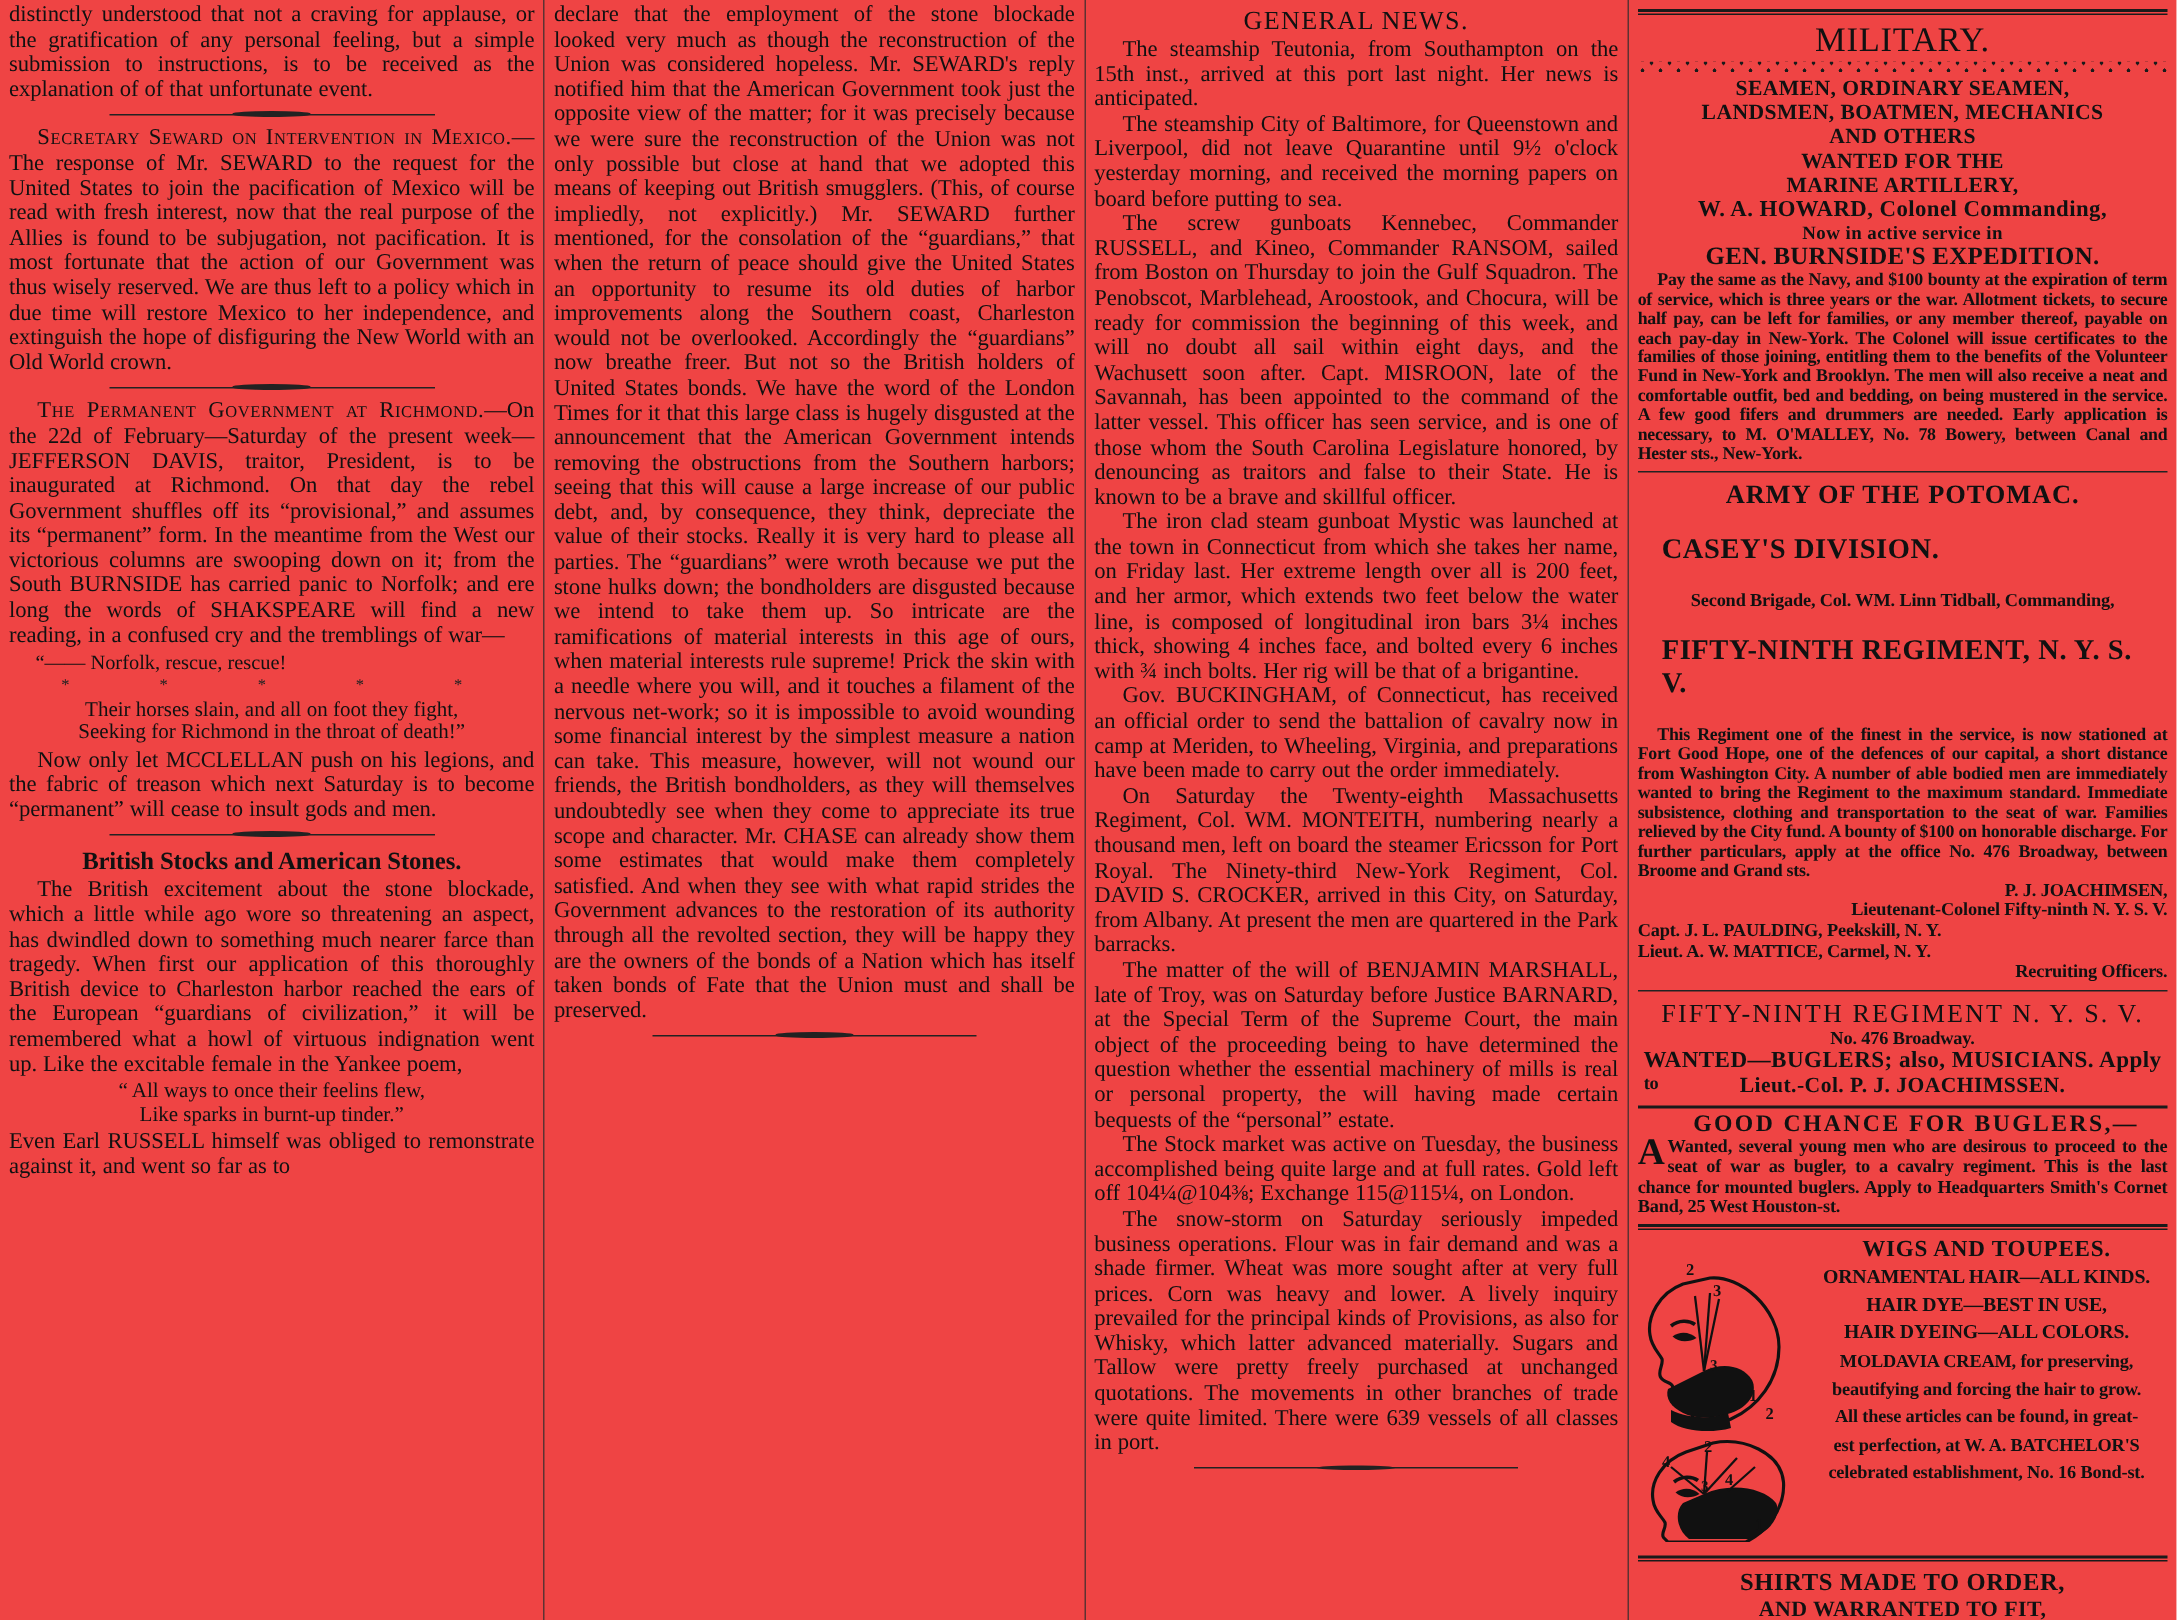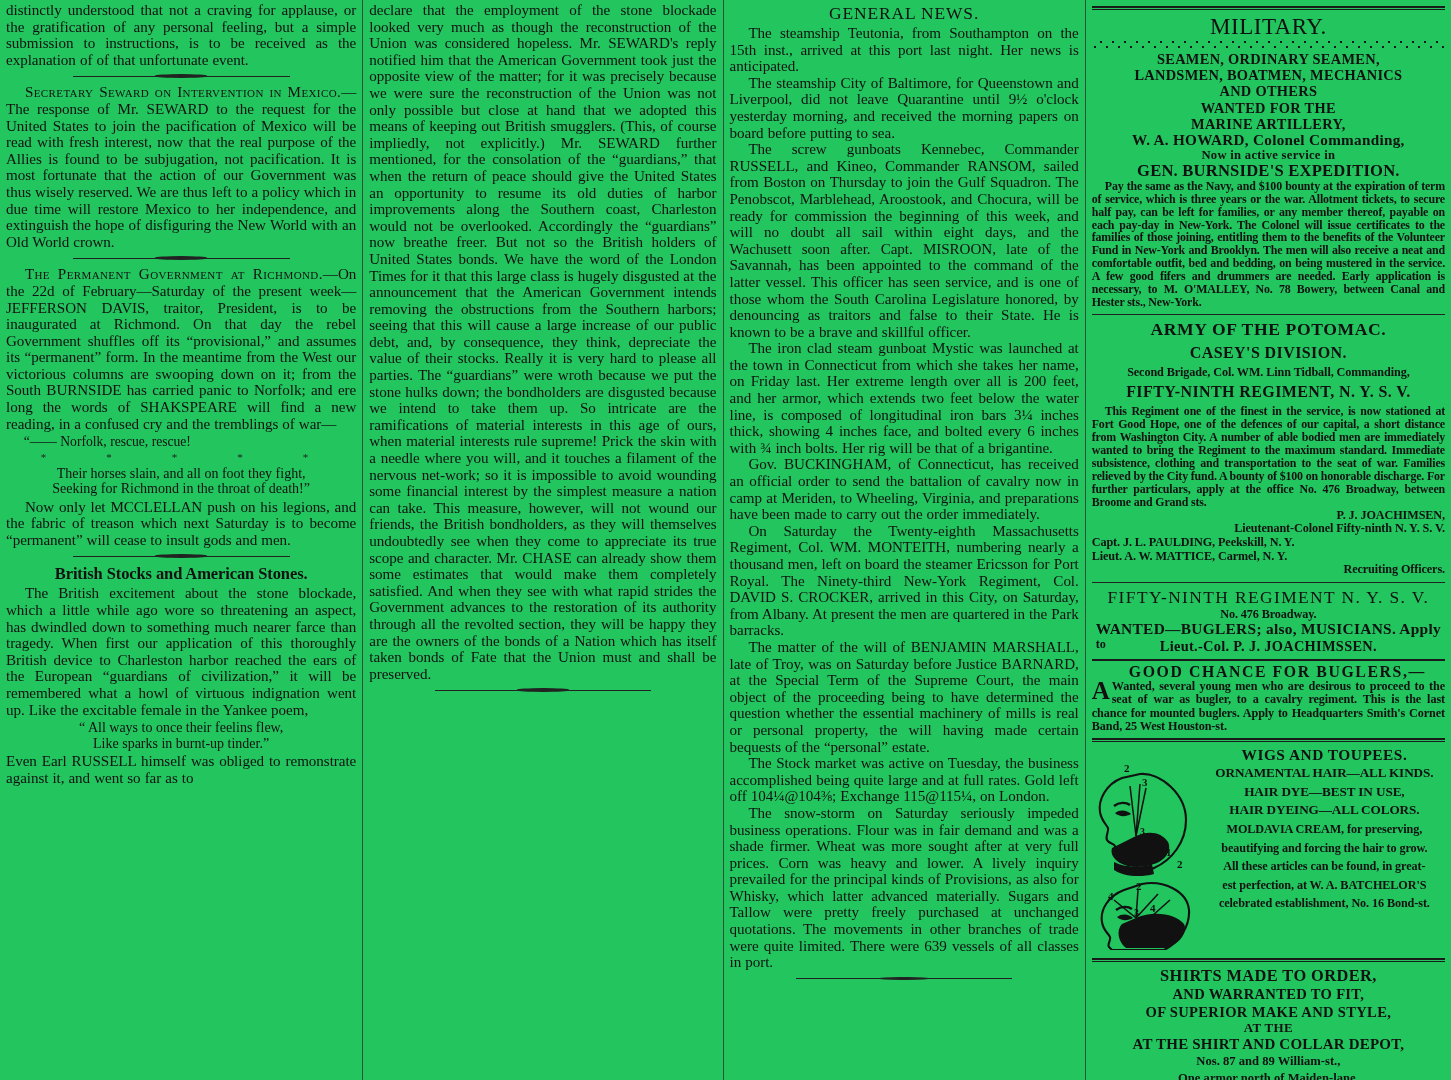--- a/index.html
+++ b/index.html
@@ -11,21 +11,21 @@
     width: 1451px; height: 1080px;
     font-family: "Liberation Serif", "DejaVu Serif", serif;
     color: #111;
     overflow: hidden;
     position: relative;
   }
   
   .page {
     position: absolute; inset: 0;
     display: flex;
-    background: #22c55e;
+    background: #ef4444;
   }
   .col {
     position: relative;
     height: 1080px;
     overflow: hidden;
     padding: 2px 6px 0 6px;
   }
   .col-1 { width: 363px; }
   .col-2 { width: 360px; }
   .col-3 { width: 362px; }
@@ -169,25 +169,24 @@
   .ad-center { text-align: center; }
 
   .ad-headline-xl {
     text-align: center;
     font-weight: bold;
     font-size: 17.6px;
     letter-spacing: .6px;
     margin: 1px 0 0 0;
   }
   .ad-headline-l {
-    text-align: center;
-    font-weight: bold;
-    font-size: 16px;
+    font-weight: bold;
+    font-size: 19px;
     letter-spacing: .4px;
-    margin: 4px;
+    margin: 16px;
   }
 
   .dropcap-para {
     font-size: 12.2px;
     line-height: 13.4px;
     font-weight: bold;
     text-align: justify;
     margin: 0;
     letter-spacing: -.1px;
   }

